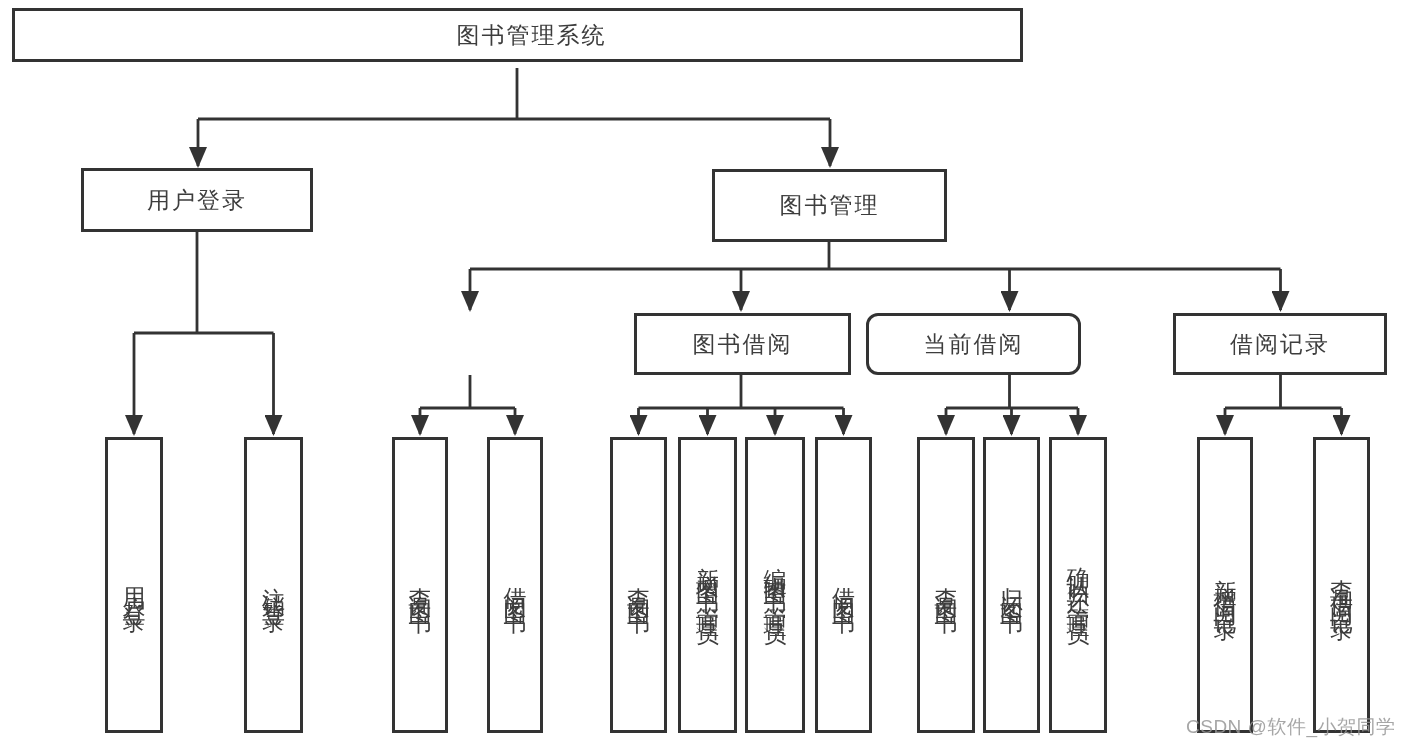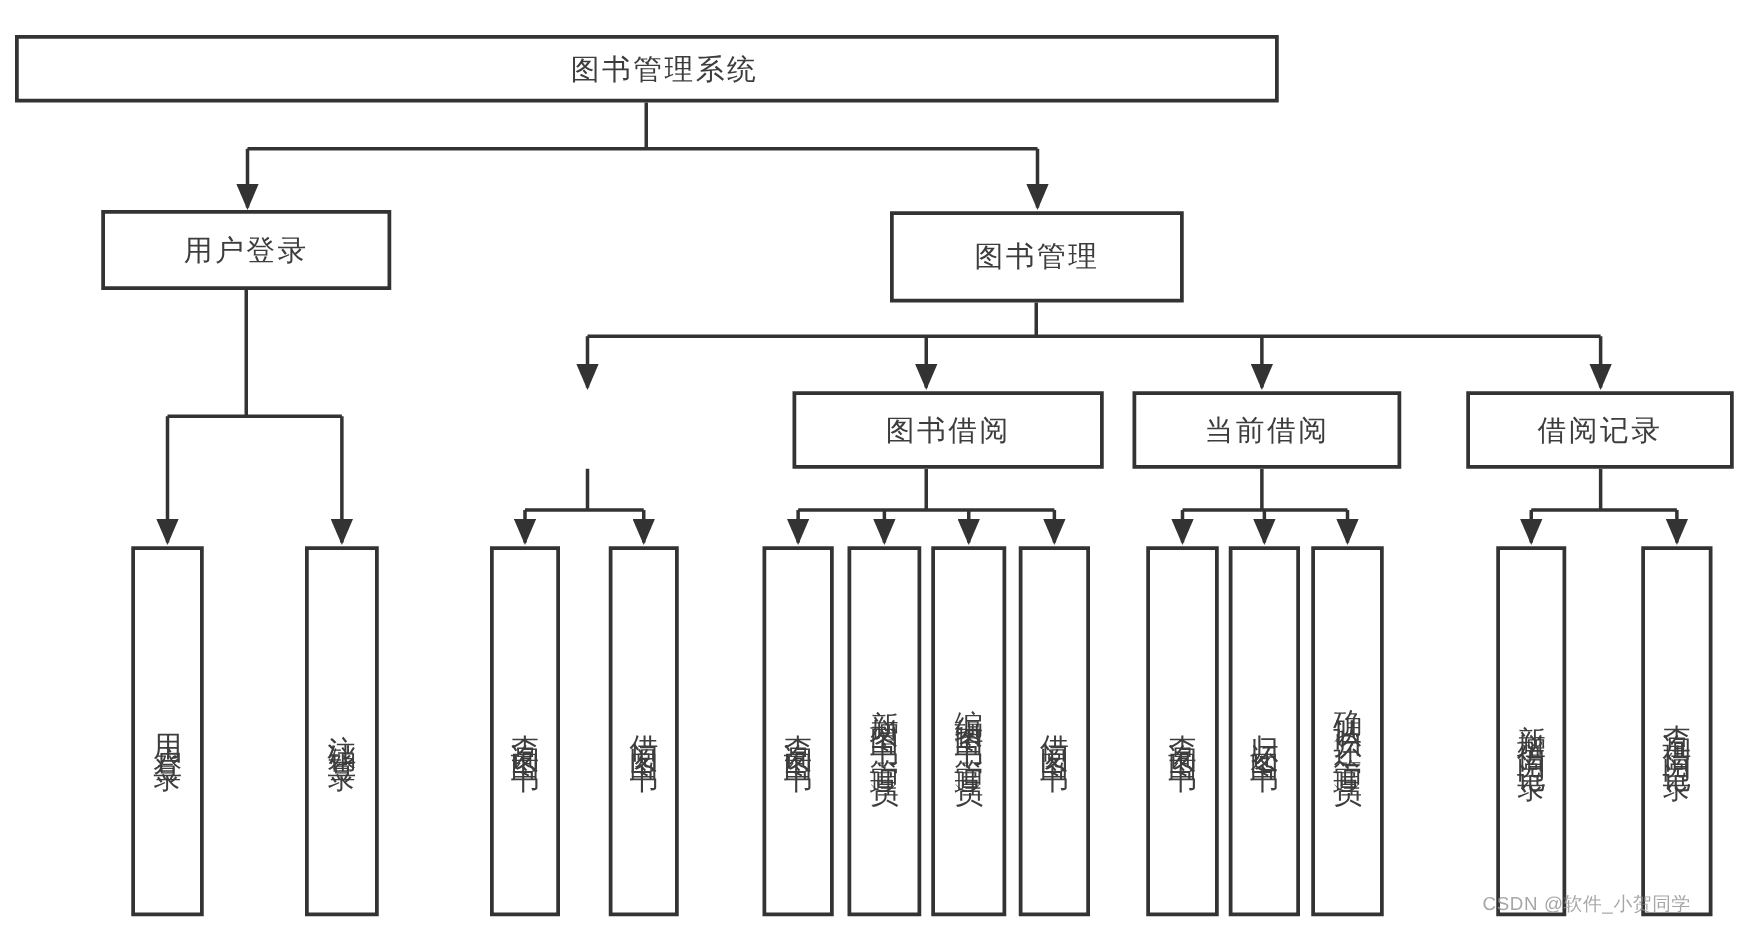--- a/index.html
+++ b/index.html
@@ -13,47 +13,47 @@
     border:3px solid #333333; background:#ffffff; color:#3d3d3d;
     display:flex; align-items:center; justify-content:center;
     font-size:23px; line-height:1;
   }
   .node.h { letter-spacing:2px; }
   .node.v {
     writing-mode:vertical-rl; text-orientation:mixed;
     letter-spacing:8px;
   }
   
-  #n-root        { left:12px;  top:28px;  width:1011px; height:54px;padding-left:28px; }
+  #n-root        { left:12px;  top:8px;  width:1011px; height:54px;padding-left:28px; }
   
   #n-user-login  { left:81px;  top:168px; width:232px; height:64px; }
   #n-book-mgmt   { left:712px; top:169px; width:235px; height:73px; }
   
   #n-new-rec     { left:363px;  top:313px; width:214px; height:62px; }
-  #n-book-borrow { left:634px;  top:313px; width:249px; height:62px; }
-  #n-current     { left:906px;  top:313px; width:215px; height:62px; }
+  #n-book-borrow { left:634px;  top:313px; width:217px; height:62px; }
+  #n-current     { left:866px;  top:313px; width:215px; height:62px;border-radius:12px; }
   #n-records     { left:1173px; top:313px; width:214px; height:62px; }
   
   .leaf { top:437px; height:296px; }
   #l-user-login  { left:105px;  width:58px; }
   #l-logout      { left:244px;  width:59px; }
   #l-nr-query    { left:392px;  width:56px; }
   #l-nr-borrow   { left:487px;  width:56px; }
   #l-bb-query    { left:610px;  width:57px; }
   #l-bb-add      { left:678px;  width:59px; }
   #l-bb-edit     { left:745px;  width:60px; }
   #l-bb-borrow   { left:815px;  width:57px; }
   #l-cb-query    { left:917px;  width:58px; }
   #l-cb-return   { left:983px;  width:57px; }
   #l-cb-confirm  { left:1049px; width:58px; }
   #l-br-add      { left:1197px; width:56px; }
   #l-br-query    { left:1313px; width:57px; }
   .watermark {
     position:absolute; left:1186px; top:714px; z-index:3;
-    font-size:15px; letter-spacing:0.5px; white-space:nowrap;
+    font-size:19px; letter-spacing:0.5px; white-space:nowrap;
     color:rgba(150,150,150,0.85);
   }
 </style>
 </head>
 <body>
 
 <div class="canvas">
 
   <svg class="connectors" width="1405" height="747" viewBox="0 0 1405 747">
     <defs>

